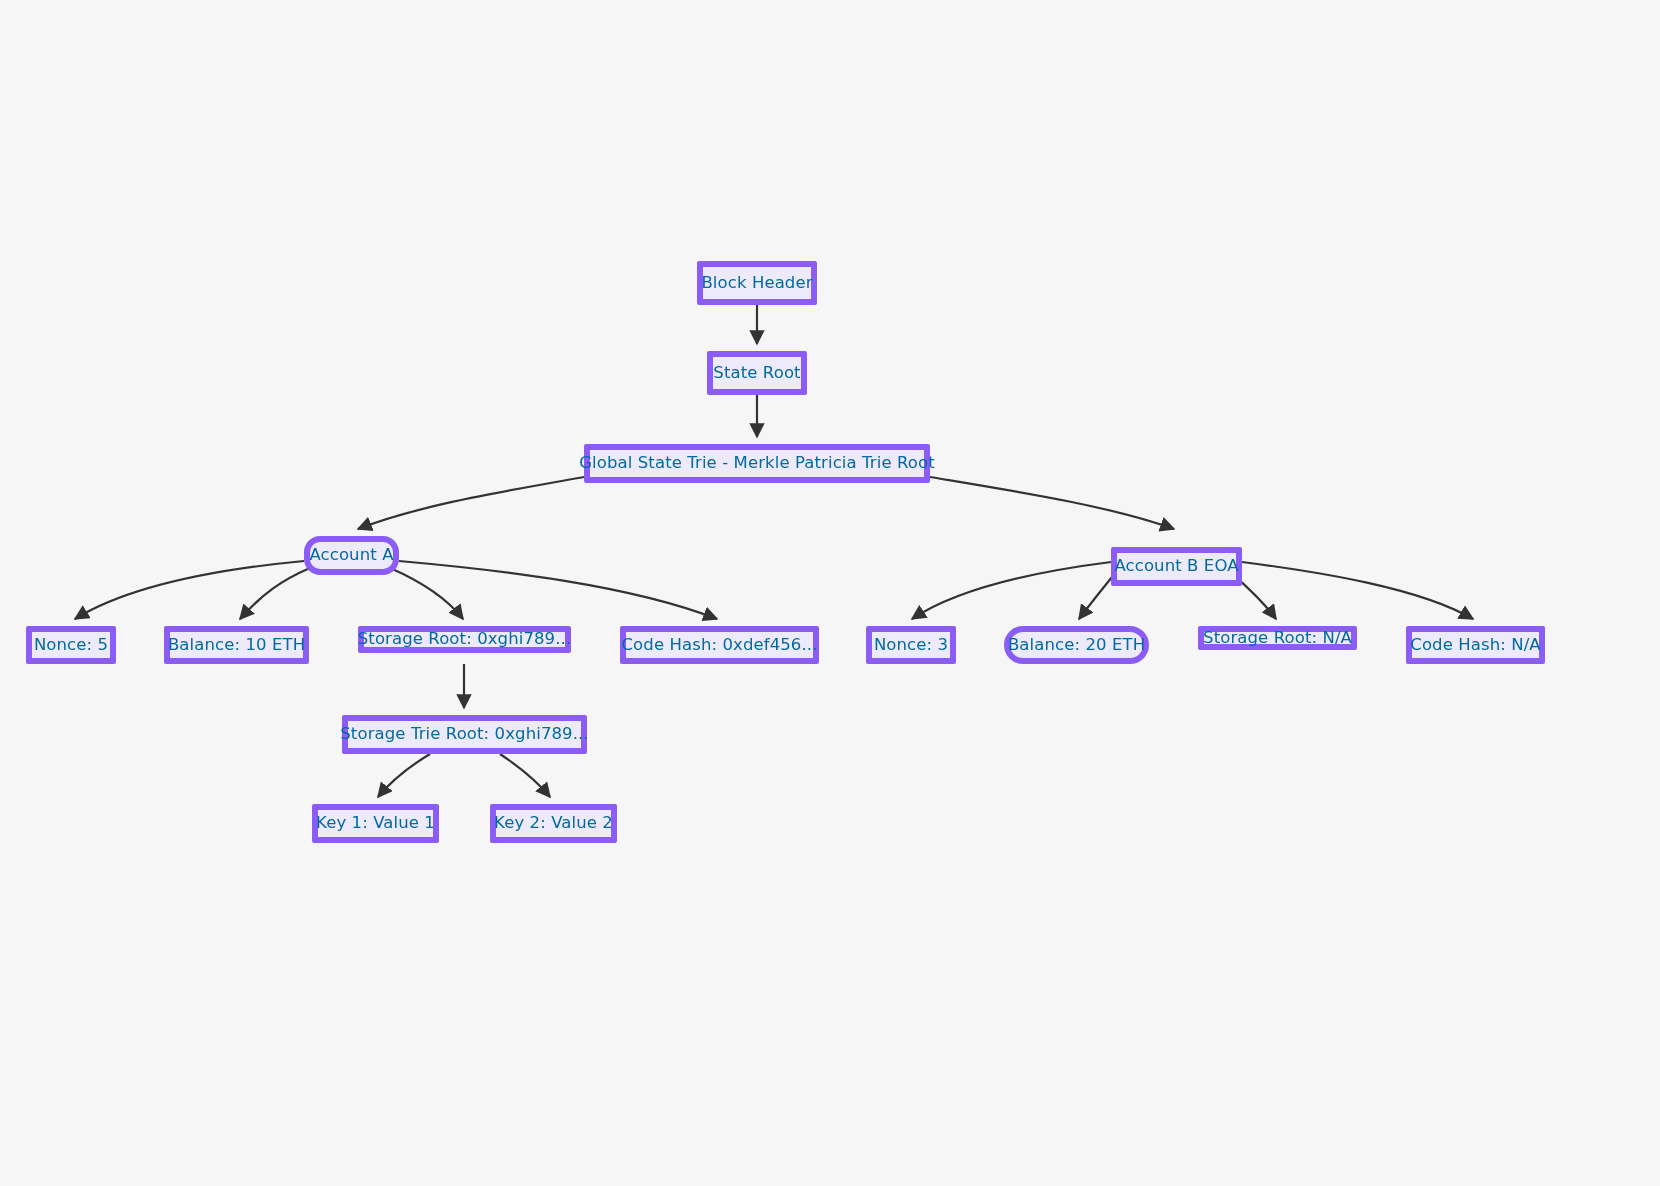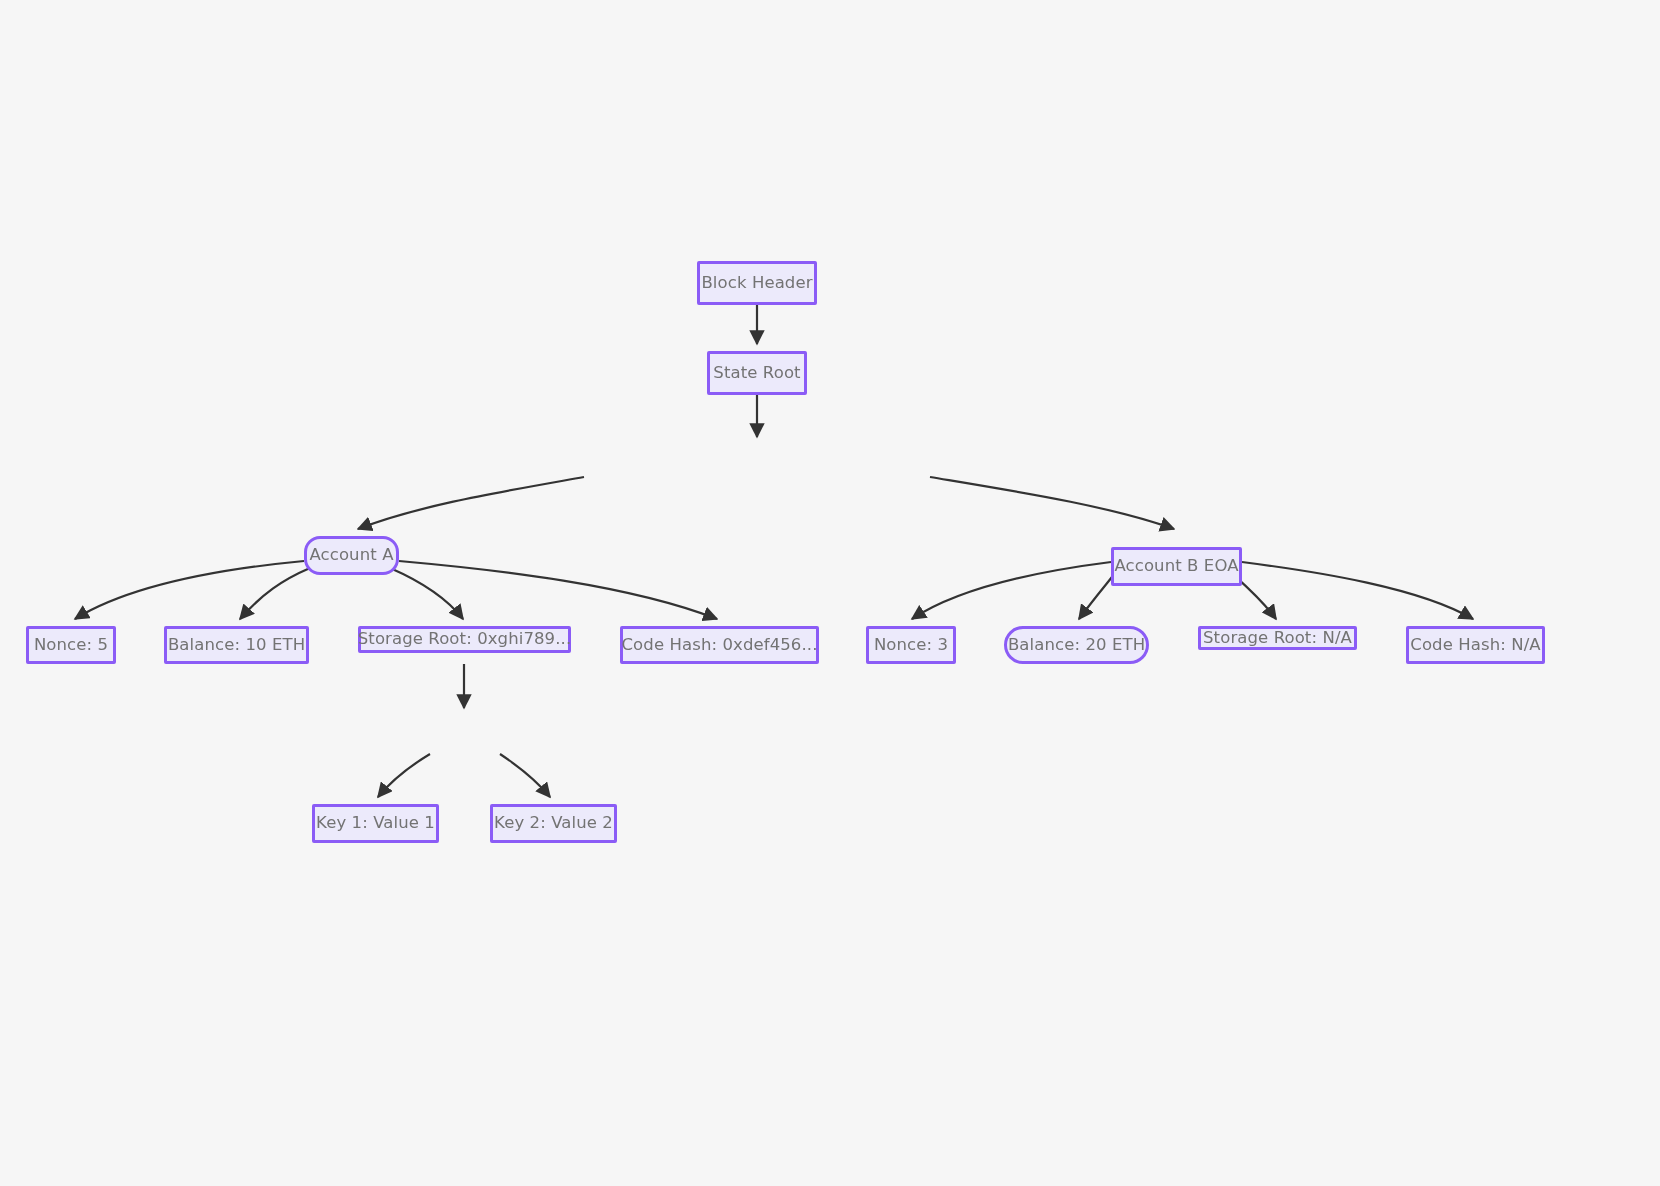--- a/index.html
+++ b/index.html
@@ -20,23 +20,23 @@
     left: 0;
     top: 0;
     width: 1660px;
     height: 1186px;
     pointer-events: none;
   }
   .node {
     position: absolute;
     box-sizing: border-box;
     background: #eceafb;
-    border: 3px solid #8b5cf6;
+    border: 6px solid #8b5cf6;
     border-radius: 2px;
-    color: #737373;
+    color: #0369a1;
     font-size: 16.5px;
     line-height: 1;
     display: flex;
     align-items: center;
     justify-content: center;
     white-space: nowrap;
     letter-spacing: 0.1px;
   }
   .node span {
     display: block;
@@ -82,20 +82,23 @@
   </svg>
 
   <div class="node" style="left:697px; top:261px; width:120px; height:44px;">
     <span>Block Header</span>
   </div>
 
   <div class="node" style="left:707px; top:351px; width:100px; height:44px;">
     <span>State Root</span>
   </div>
 
+  <div class="node" style="left:584px; top:444px; width:346px; height:39px;">
+    <span>Global State Trie - Merkle Patricia Trie Root</span>
+  </div>
 
   <div class="node" style="left:304px; top:536px; width:95px; height:39px;border-radius:16px;">
     <span>Account A</span>
   </div>
 
   <div class="node" style="left:1111px; top:547px; width:131px; height:39px;">
     <span>Account B EOA</span>
   </div>
 
   <div class="node" style="left:26px; top:626px; width:90px; height:38px;">
@@ -123,20 +126,23 @@
   </div>
 
   <div class="node" style="left:1198px; top:626px; width:159px; height:24px;">
     <span>Storage Root: N/A</span>
   </div>
 
   <div class="node" style="left:1406px; top:626px; width:139px; height:38px;">
     <span>Code Hash: N/A</span>
   </div>
 
+  <div class="node" style="left:342px; top:715px; width:245px; height:39px;">
+    <span>Storage Trie Root: 0xghi789...</span>
+  </div>
 
   <div class="node" style="left:312px; top:804px; width:127px; height:39px;">
     <span>Key 1: Value 1</span>
   </div>
 
   <div class="node" style="left:490px; top:804px; width:127px; height:39px;align-items:center;">
     <span>Key 2: Value 2</span>
   </div>
 
 </div>

